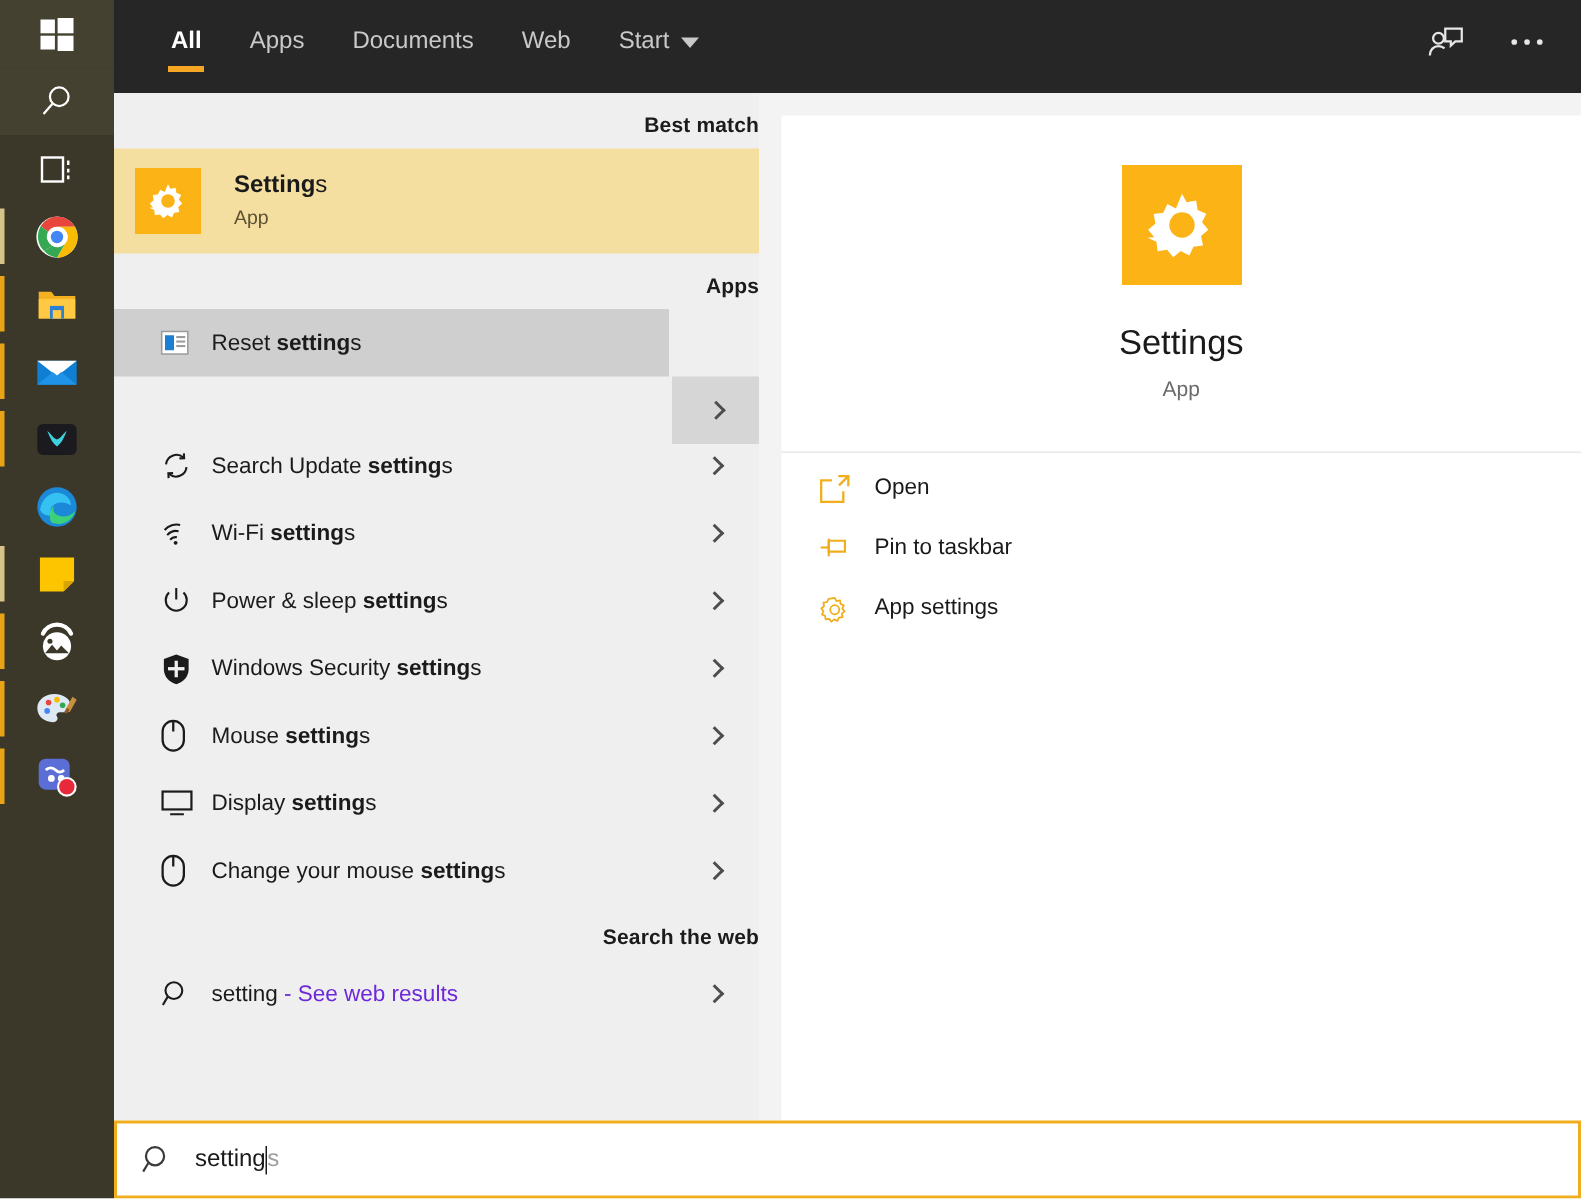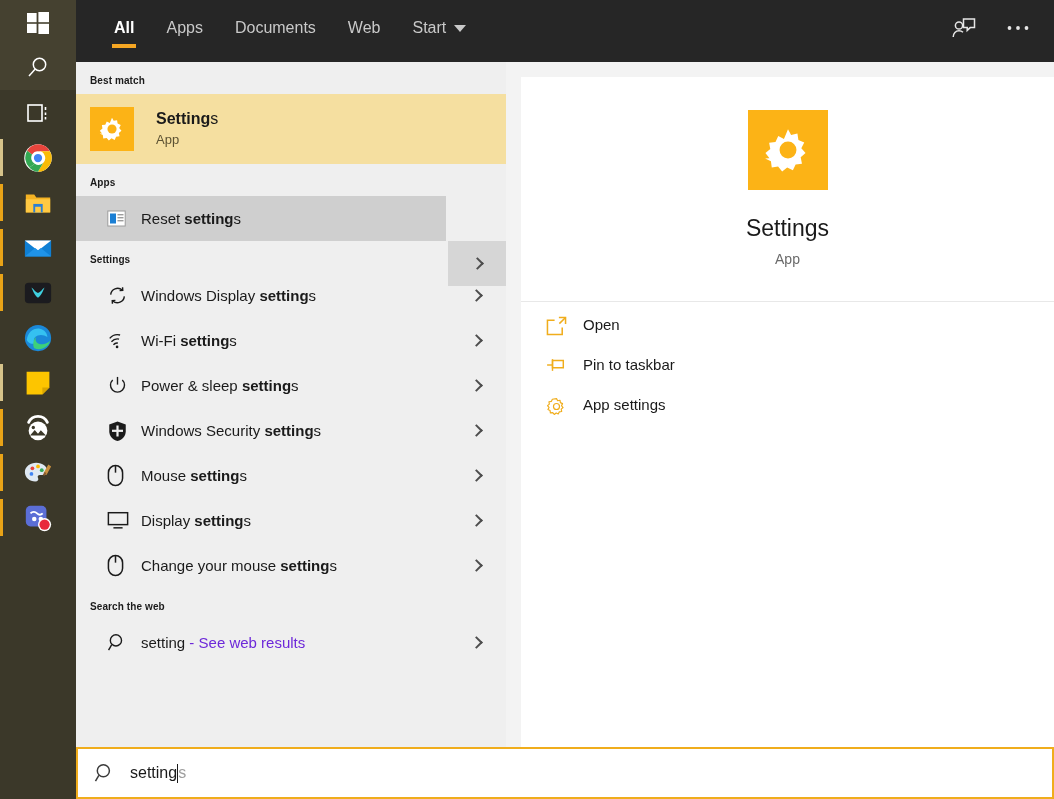--- a/index.html
+++ b/index.html
@@ -90,23 +90,24 @@
     width: 44px; height: 44px;
     display: flex; align-items: center; justify-content: center;
     cursor: default;
   }
   .res-wrap {
     position: absolute; left: 0; top: 62px;
     width: 430px; height: 685px;
     background: #efefef;
   }
   .sec-head {
-    font-size: 10px; font-weight: bold; color: #1b1b1b;
+    font-size: 14px; font-weight: bold; color: #1b1b1b;
     padding: 13px 0 8px 14px;
     letter-spacing: 0.1px;
+    text-align: right;
   }
   .row {
     position: relative;
     height: 45px;
     display: flex; align-items: center;
     padding-left: 31px;
     cursor: default;
   }
   .row .ico {
     width: 34px; min-width: 34px;
@@ -423,21 +424,21 @@
 
       <div class="row">
         <span class="ico">
           <svg width="21" height="21" viewBox="0 0 24 24">
             <path d="M4.2 11a8 8 0 0 1 13.2-5.3" fill="none" stroke="#1b1b1b" stroke-width="1.6"></path>
             <path d="M17.8 2.6l.2 3.6-3.6.2" fill="none" stroke="#1b1b1b" stroke-width="1.6"></path>
             <path d="M19.8 13a8 8 0 0 1-13.2 5.3" fill="none" stroke="#1b1b1b" stroke-width="1.6"></path>
             <path d="M6.2 21.4L6 17.8l3.6-.2" fill="none" stroke="#1b1b1b" stroke-width="1.6"></path>
           </svg>
         </span>
-        <span class="txt"><span>Windows Display </span><b>setting</b><span>s</span></span>
+        <span class="txt"><span>Search Update </span><b>setting</b><span>s</span></span>
         <span class="row-chev">
             <span class="chev"></span>
           </span>
       </div>
 
       <div class="row">
         <span class="ico">
           <svg width="21" height="19" viewBox="0 0 24 22">
             <path d="M3 8.5C6 5 11 3.6 15 4.6" fill="none" stroke="#1b1b1b" stroke-width="1.6"></path>
             <path d="M5 12.4c2.3-2.6 5.8-3.7 8.8-3" fill="none" stroke="#1b1b1b" stroke-width="1.6"></path>

